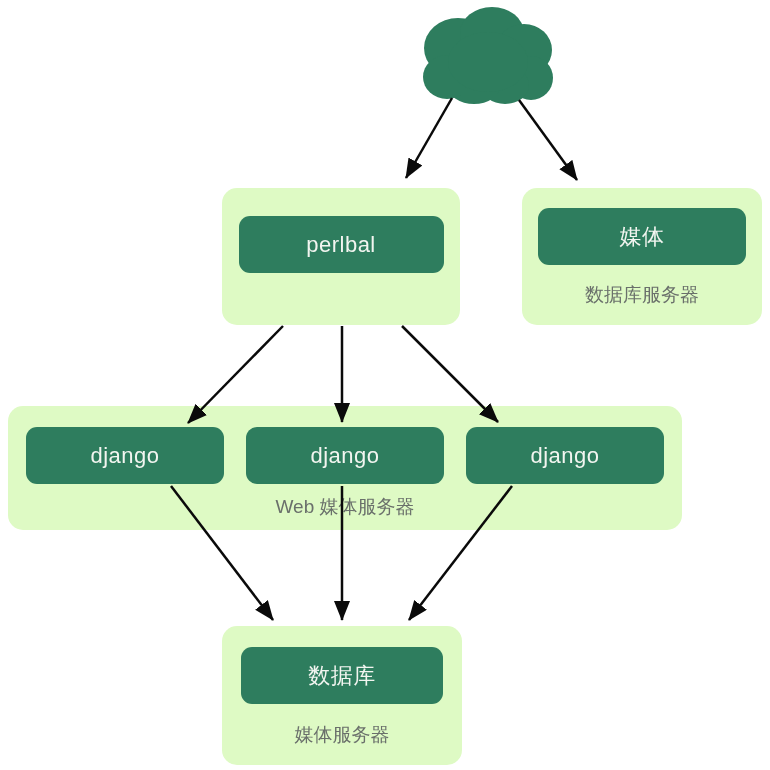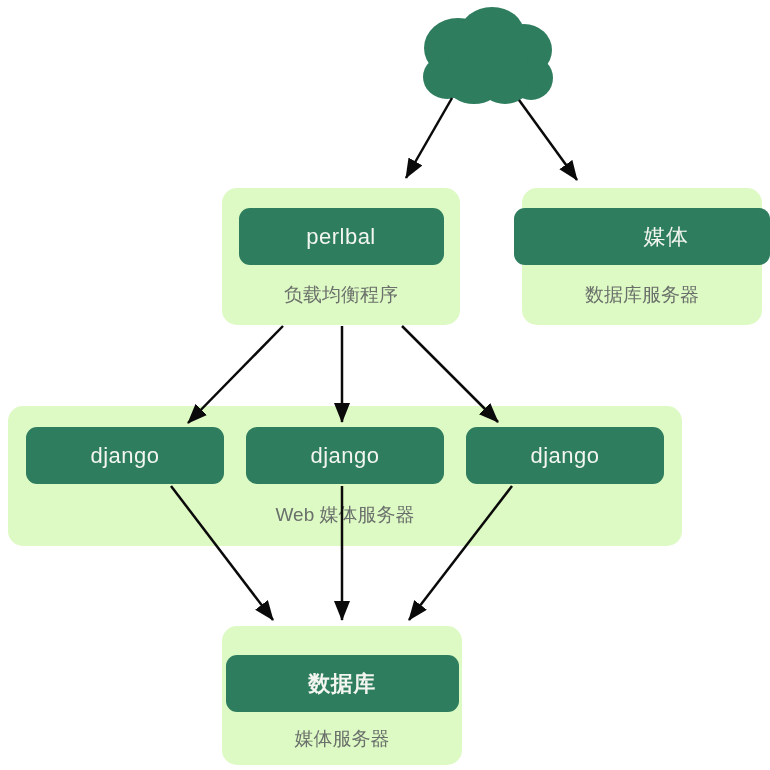--- a/index.html
+++ b/index.html
@@ -39,31 +39,31 @@
     letter-spacing:0.5px;
   }
   .glabel{
     color:var(--label-text);
     font-size:19px;
     flex:1;
     display:flex;align-items:center;justify-content:center;
   }
   
   .g-lb{left:222px;top:188px;width:238px;height:137px;}
-  .g-lb .node{width:205px;margin-top:20px;}
+  .g-lb .node{width:205px;margin-top:28px;}
   
   .g-media{left:522px;top:188px;width:240px;height:137px;}
-  .g-media .node{width:208px;margin-top:20px;padding-left:48px;}
+  .g-media .node{width:208px;margin-top:20px;}
   
-  .g-web{left:8px;top:406px;width:674px;height:140px;}
+  .g-web{left:8px;top:406px;width:674px;height:124px;}
   .g-web .row{display:flex;gap:22px;margin-top:21px;}
   .g-web .node{width:198px;}
   
   .g-db{left:222px;top:626px;width:240px;height:139px;}
-  .g-db .node{width:233px;margin-top:29px;font-weight:bold;}
+  .g-db .node{width:202px;margin-top:21px;}
 </style>
 </head>
 <body>
 
 <div class="stage">
 
   <svg class="overlay" width="770" height="770" viewBox="0 0 770 770">
     <defs>
       <marker id="ah" markerUnits="userSpaceOnUse" markerWidth="22" markerHeight="18" refX="19" refY="8" orient="auto">
         <path d="M0,0 L20,8 L0,16 Z" fill="#0A0A0A"></path>
@@ -88,21 +88,20 @@
       <line x1="342" y1="326" x2="342" y2="422" marker-end="url(#ah)"></line>
       <line x1="402" y1="326" x2="498" y2="422" marker-end="url(#ah)"></line>
       <line x1="171" y1="486" x2="273" y2="620" marker-end="url(#ah)"></line>
       <line x1="342" y1="486" x2="342" y2="620" marker-end="url(#ah)"></line>
       <line x1="512" y1="486" x2="409" y2="620" marker-end="url(#ah)"></line>
     </g>
   </svg>
 
   <div class="group g-lb">
     <div class="node">perlbal</div>
-    <div class="glabel">负载均衡程序</div>
   </div>
 
   <div class="group g-media">
     <div class="node">媒体</div>
     <div class="glabel">数据库服务器</div>
   </div>
 
   <div class="group g-web">
     <div class="row">
       <div class="node">django</div>

